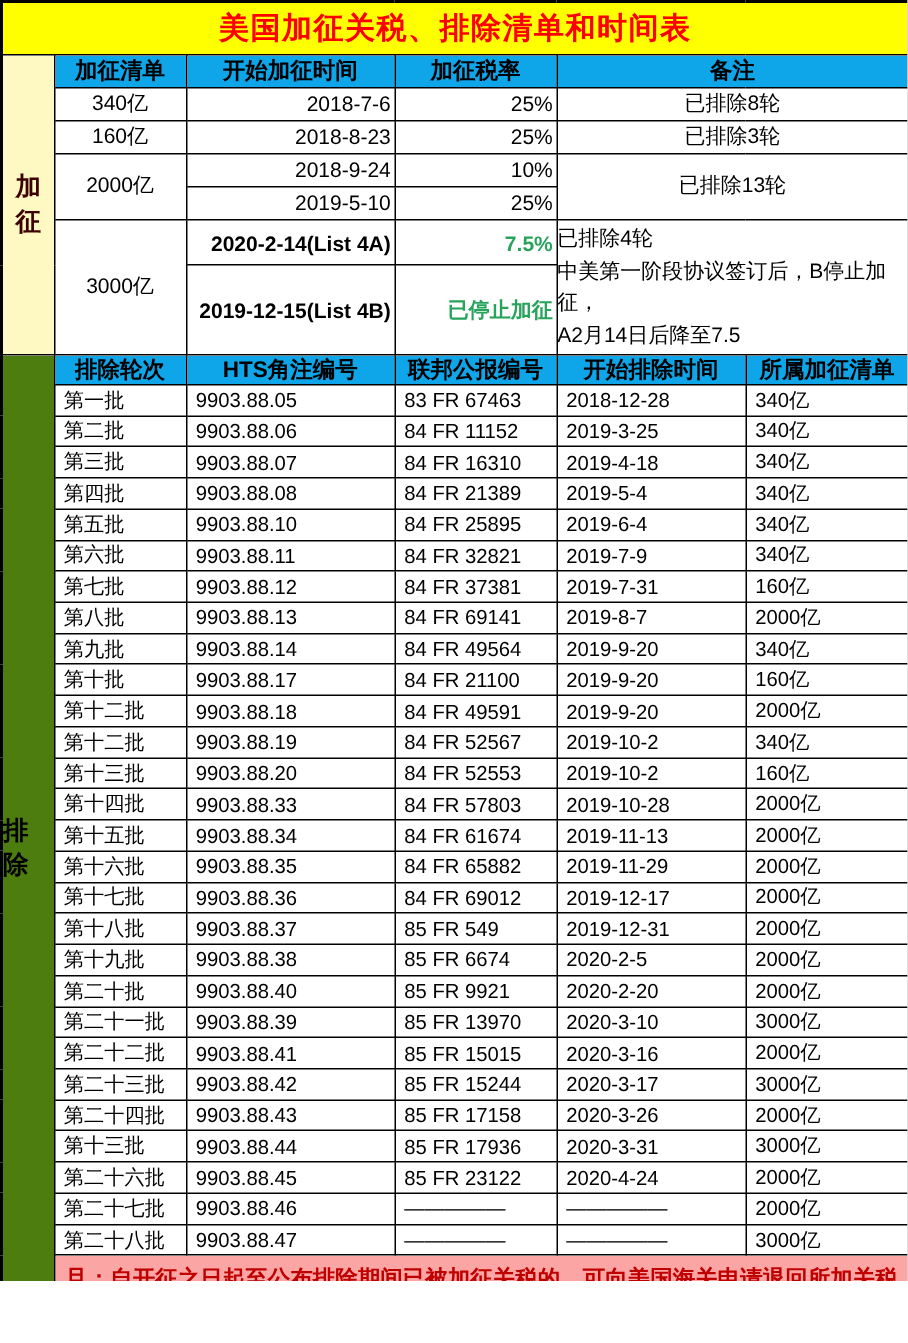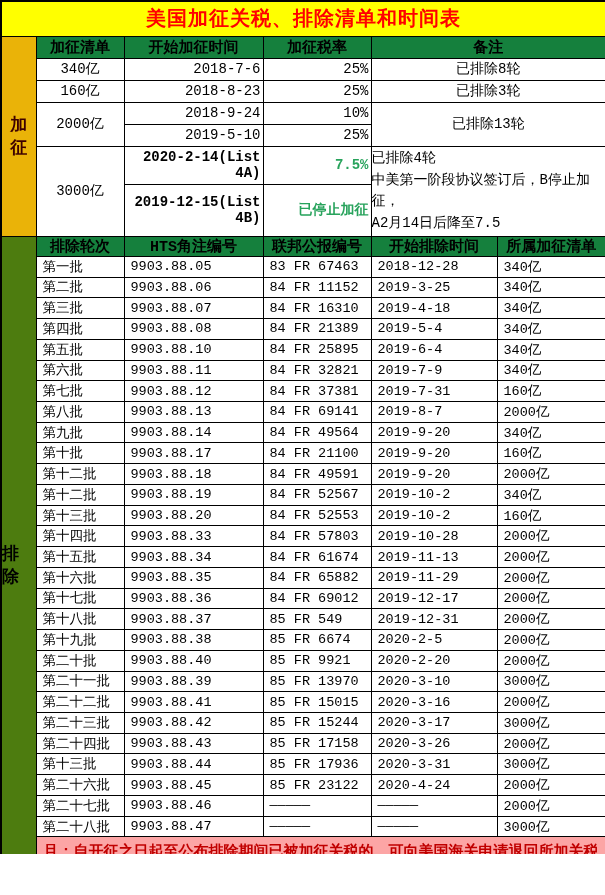--- a/index.html
+++ b/index.html
@@ -1,27 +1,27 @@
 <!DOCTYPE html>
 <html><head>
 <meta charset="utf-8">
 <style>
   html,body{margin:0;padding:0;background:#fff;}
   *{box-sizing:border-box;}
   body{font-family:"Liberation Sans","DejaVu Sans",sans-serif;}
-  .page{width:605px;height:854px;overflow:hidden;background:#fff;font-family:Liberation Mono, monospace;}
+  .page{width:605px;height:854px;overflow:hidden;background:#fff;}
   table.main{width:605px;height:895px;border-collapse:collapse;table-layout:fixed;border:2px solid #000;}
   td{border:1px solid #000;color:#000;overflow:hidden;white-space:normal;}
   
   td.title{height:35px;background:#FFFF00;color:#FF0000;font-weight:bold;font-size:20px;text-align:center;letter-spacing:1px;}
   
-  td.side-add{background:#eab308;color:#3D0000;font-weight:bold;font-size:17px;text-align:center;padding:0;}
+  td.side-add{background:#fef9c3;color:#3D0000;font-weight:bold;font-size:17px;text-align:center;padding:0;}
   td.side-exc{background:#4d7c0f;color:#000;font-weight:bold;font-size:17px;text-align:left;padding:0;}
   
-  td.hdr{background:#15803d;font-weight:bold;font-size:15px;text-align:center;padding:0;}
+  td.hdr{background:#0ea5e9;font-weight:bold;font-size:15px;text-align:center;padding:0;}
   tr.h1{height:22px;}
   tr.h2{height:20px;}
   
   tr.t1{height:22px;}
   tr.t1a{height:23px;}
   tr.t1b{height:45px;}
   td.c{text-align:center;font-size:14px;padding:0;}
   td.l{text-align:right;font-size:14px;padding:0 2px 0 6px;}
   td.bd{font-weight:bold;}
   .green{color:#28A35C;font-weight:bold;}

